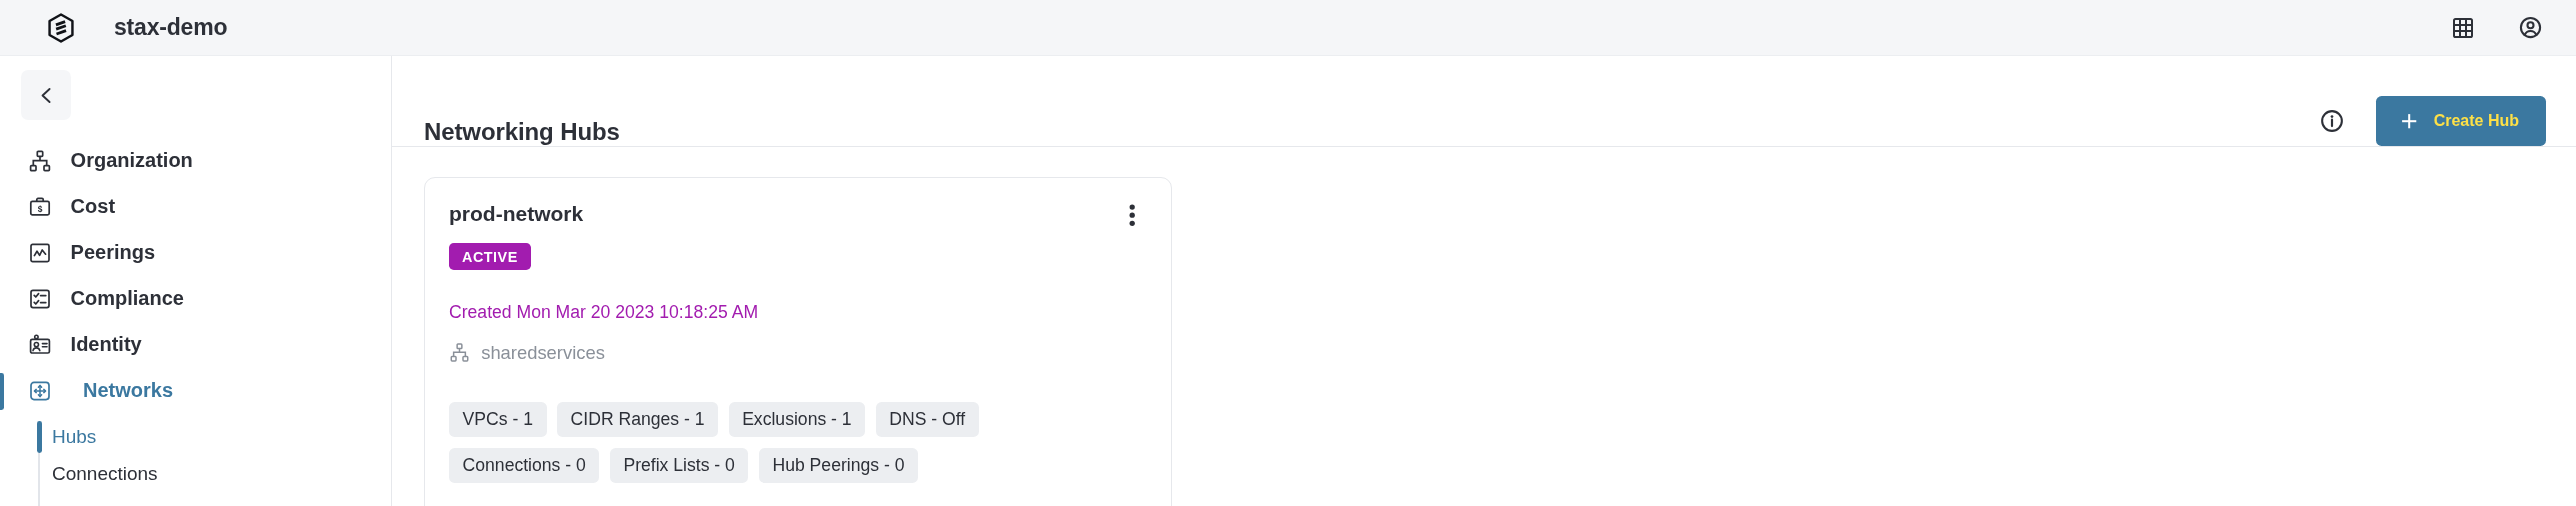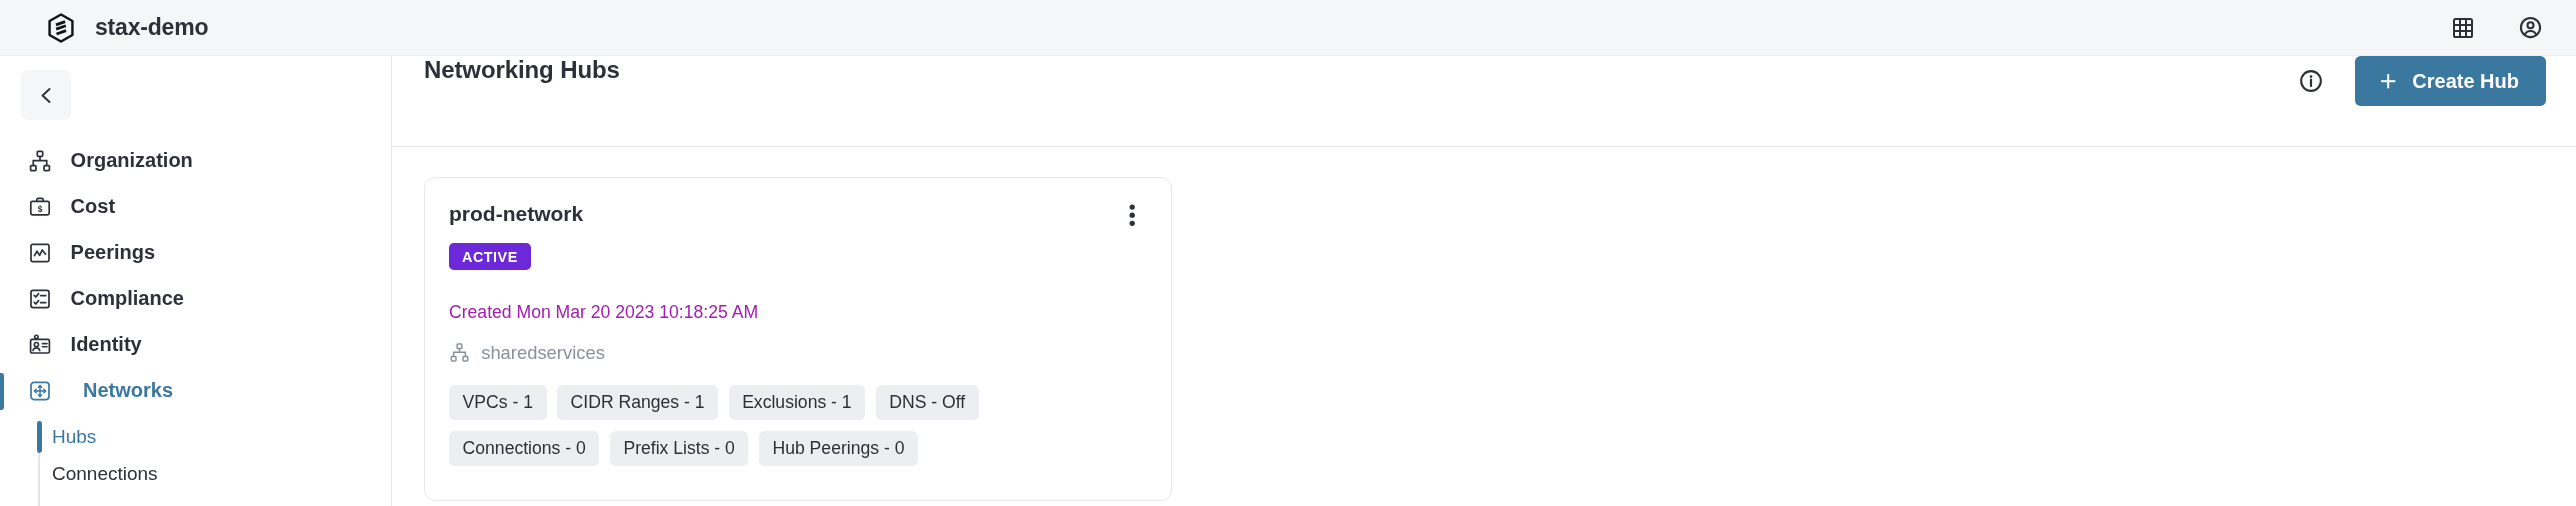--- a/index.html
+++ b/index.html
@@ -19,21 +19,21 @@
     width: 100%;
     background: #f5f6f8;
     display: flex;
     align-items: center;
     padding: 0 30px 0 46px;
     border-bottom: 0.8px solid #eceef1;
   }
   .brand {
     display: flex;
     align-items: center;
-    gap: 19px;
+    gap: 38px;
   }
   .brand-logo {
     width: 30px;
     height: 30px;
     display: block;
     flex: none;
   }
   .brand-name {
     font-size: 23px;
     font-weight: bold;
@@ -169,21 +169,21 @@
     flex: 1 1 auto;
     background: #ffffff;
     min-width: 0;
     display: flex;
     flex-direction: column;
   }
   .page-header {
     height: 91px;
     flex: none;
     display: flex;
-    align-items: flex-start;
+    align-items: flex-end;
     padding: 0 30px 0 32px;
     border-bottom: 0.8px solid #e6e8ec;
   }
   .page-title {
     font-size: 24px;
     font-weight: bold;
     color: #2d3038;
     letter-spacing: -0.1px;
     white-space: nowrap;
   }
@@ -195,30 +195,30 @@
   }
   .info-btn {
     width: 34px; height: 34px;
     display: flex; align-items: center; justify-content: center;
     background: none; border: none; cursor: pointer;
     color: #2d3038;
   }
   .create-btn {
     height: 50px;
     background: #3b78a0;
-    color: #ffffff;
+    color: #fde047;
     border: none;
     border-radius: 5.6px;
     padding: 0 27px 0 22.4px;
     display: flex;
     align-items: center;
     gap: 13px;
     cursor: pointer;
     font-family: "Liberation Sans", sans-serif;
-    font-size: 20px;
+    font-size: 16px;
     font-weight: bold;
     white-space: nowrap;
   }
   .plus-icon { display: block; }
 
   
   .cards-area {
     flex: 1 1 auto;
     padding: 30px 32px 0 32px;
   }
@@ -242,21 +242,21 @@
   .card-head-spacer { flex: 1 1 auto; }
   .kebab-btn {
     background: none; border: none; cursor: pointer;
     width: 24px; height: 27px;
     display: flex; align-items: center; justify-content: center;
     padding: 0;
   }
   .badge {
     display: inline-block;
     margin-top: 14.4px;
-    background: #6d28d9;
+    background: #a21caf;
     color: #ffffff;
     font-size: 14.4px;
     font-weight: bold;
     letter-spacing: 0.5px;
     padding: 5.6px 13px 4.8px 13px;
     border-radius: 4.8px;
   }
   .created-line {
     margin-top: 32px;
     font-size: 17.6px;
@@ -268,21 +268,21 @@
     display: flex;
     align-items: center;
     gap: 11.2px;
     color: #8a9099;
     font-size: 18.4px;
     white-space: nowrap;
     text-align: center;
   }
   .account-icon { flex: none; display: block; }
 
-  .tag-rows { margin-top: 21px; }
+  .tag-rows { margin-top: 38px; }
   .tag-row {
     display: flex;
     gap: 10.4px;
     margin-bottom: 10.4px;
   }
   .tag {
     background: #eceef1;
     color: #2d3038;
     border-radius: 5.6px;
     padding: 7.2px 13.6px;

